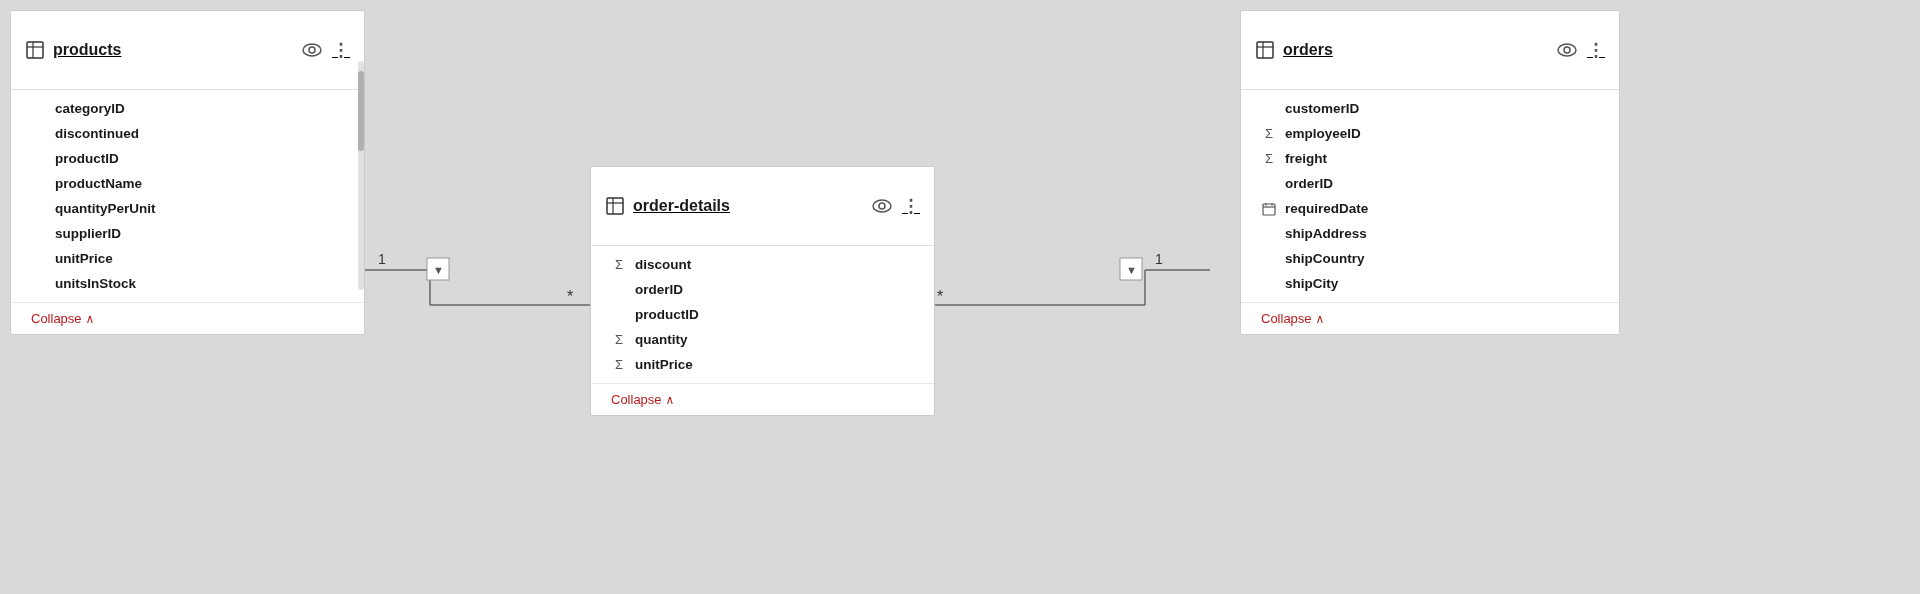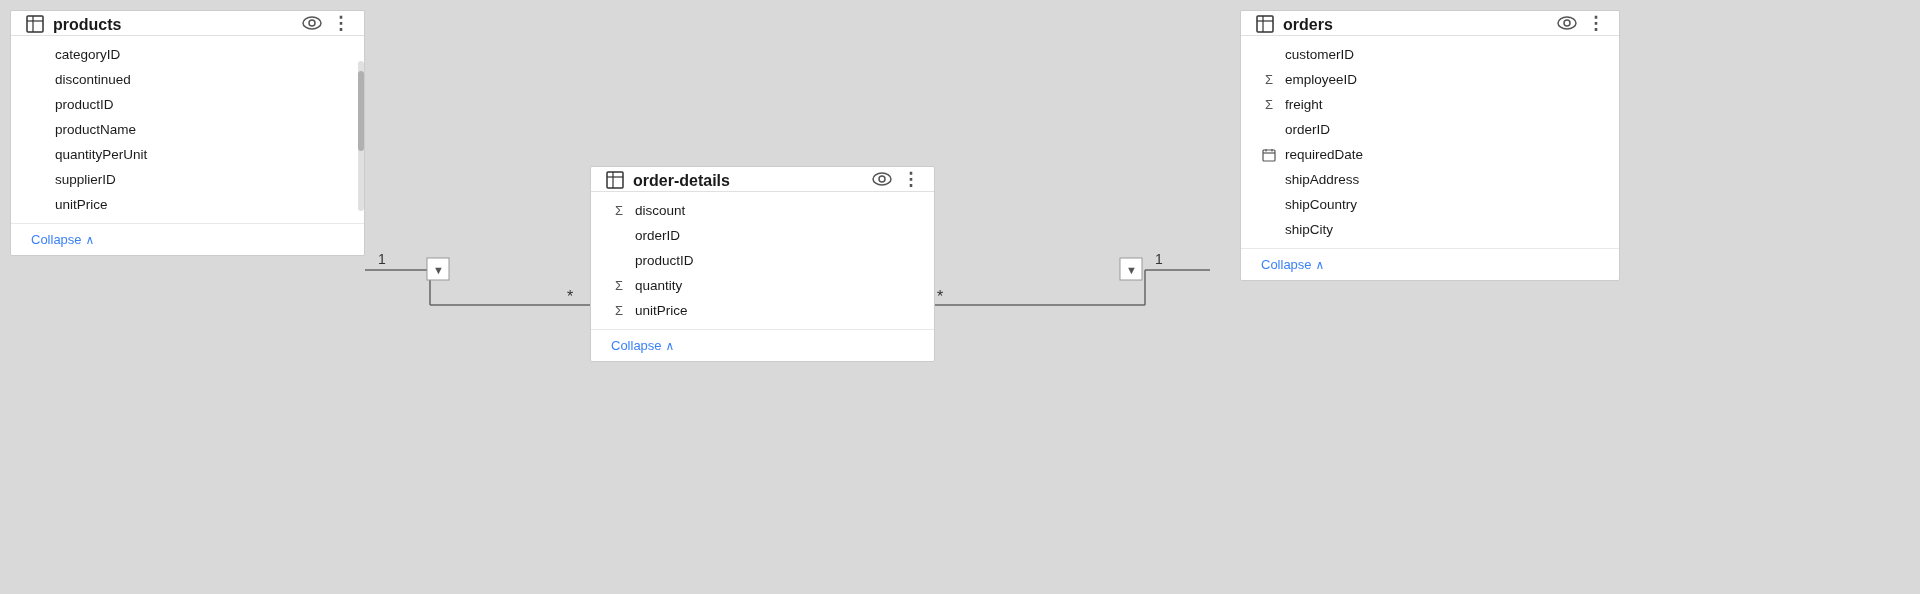--- a/index.html
+++ b/index.html
@@ -23,24 +23,25 @@
     .table-card {
       position: absolute;
       background: #fff;
       border: 1px solid #ccc;
       border-radius: 2px;
       min-width: 340px;
     }
 
     .table-header {
       display: flex;
-      align-items: flex-end;
-      padding: 1px 14px;
+      align-items: center;
+      padding: 28px 14px;
       border-bottom: 1px solid #e0e0e0;
       gap: 8px;
+      text-decoration: underline;
     }
 
     .table-icon {
       display: inline-flex;
       align-items: center;
       justify-content: center;
       color: #333;
       font-size: 16px;
       flex-shrink: 0;
     }
@@ -85,24 +86,25 @@
       font-size: 13px;
       width: 16px;
       display: inline-flex;
       align-items: center;
       justify-content: center;
       flex-shrink: 0;
     }
 
     .field-name {
       color: #1a1a1a;
+      font-weight: bold;
     }
 
     .collapse-btn {
-      color: #3b82f6;
+      color: #b91c1c;
       padding: 8px 20px;
       cursor: pointer;
       font-size: 13px;
       display: flex;
       align-items: center;
       gap: 4px;
       border-top: 1px solid #e8e8e8;
     }
 
     
@@ -206,20 +208,24 @@
         <span class="field-name">quantityPerUnit</span>
       </div>
       <div class="field-row">
         <span class="field-icon"></span>
         <span class="field-name">supplierID</span>
       </div>
       <div class="field-row">
         <span class="field-icon"></span>
         <span class="field-name">unitPrice</span>
       </div>
+      <div class="field-row">
+        <span class="field-icon"></span>
+        <span class="field-name">unitsInStock</span>
+      </div>
     </div>
 
     <div class="scroll-track">
       <div class="scroll-thumb"></div>
     </div>
     <div class="collapse-btn">
       <span>Collapse</span>
       <span style="font-size: 12px;">∧</span>
     </div>
   </div>

